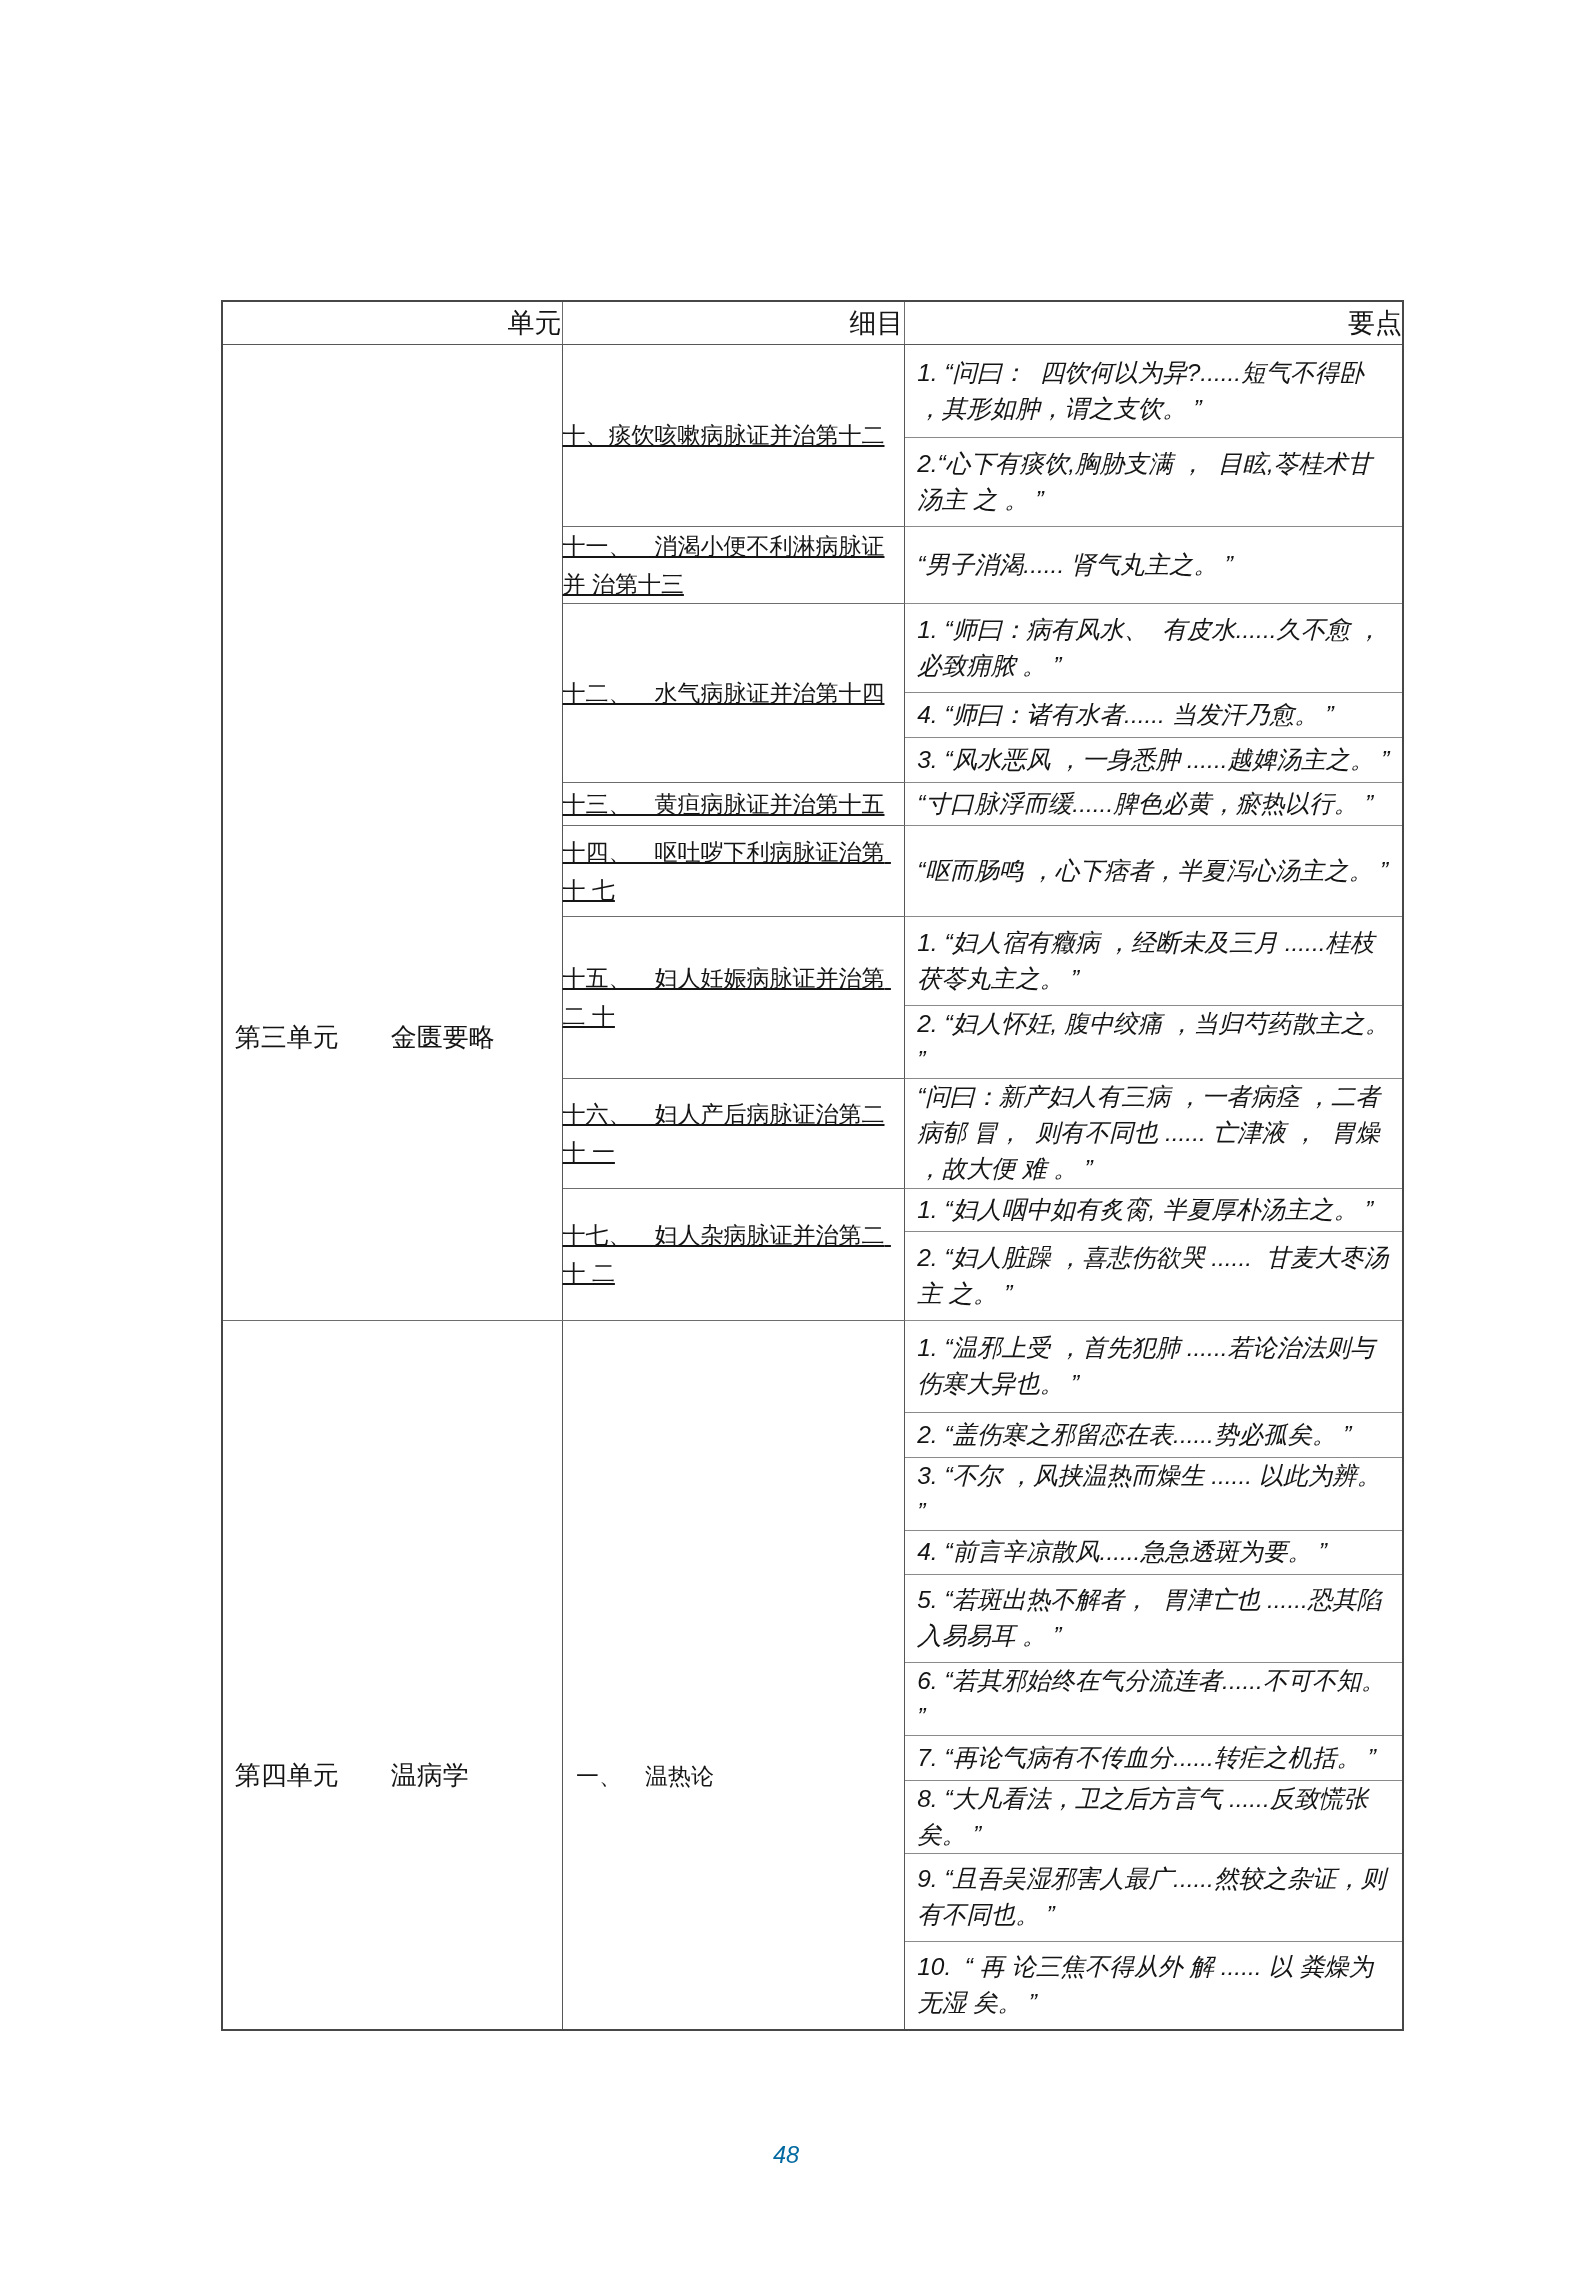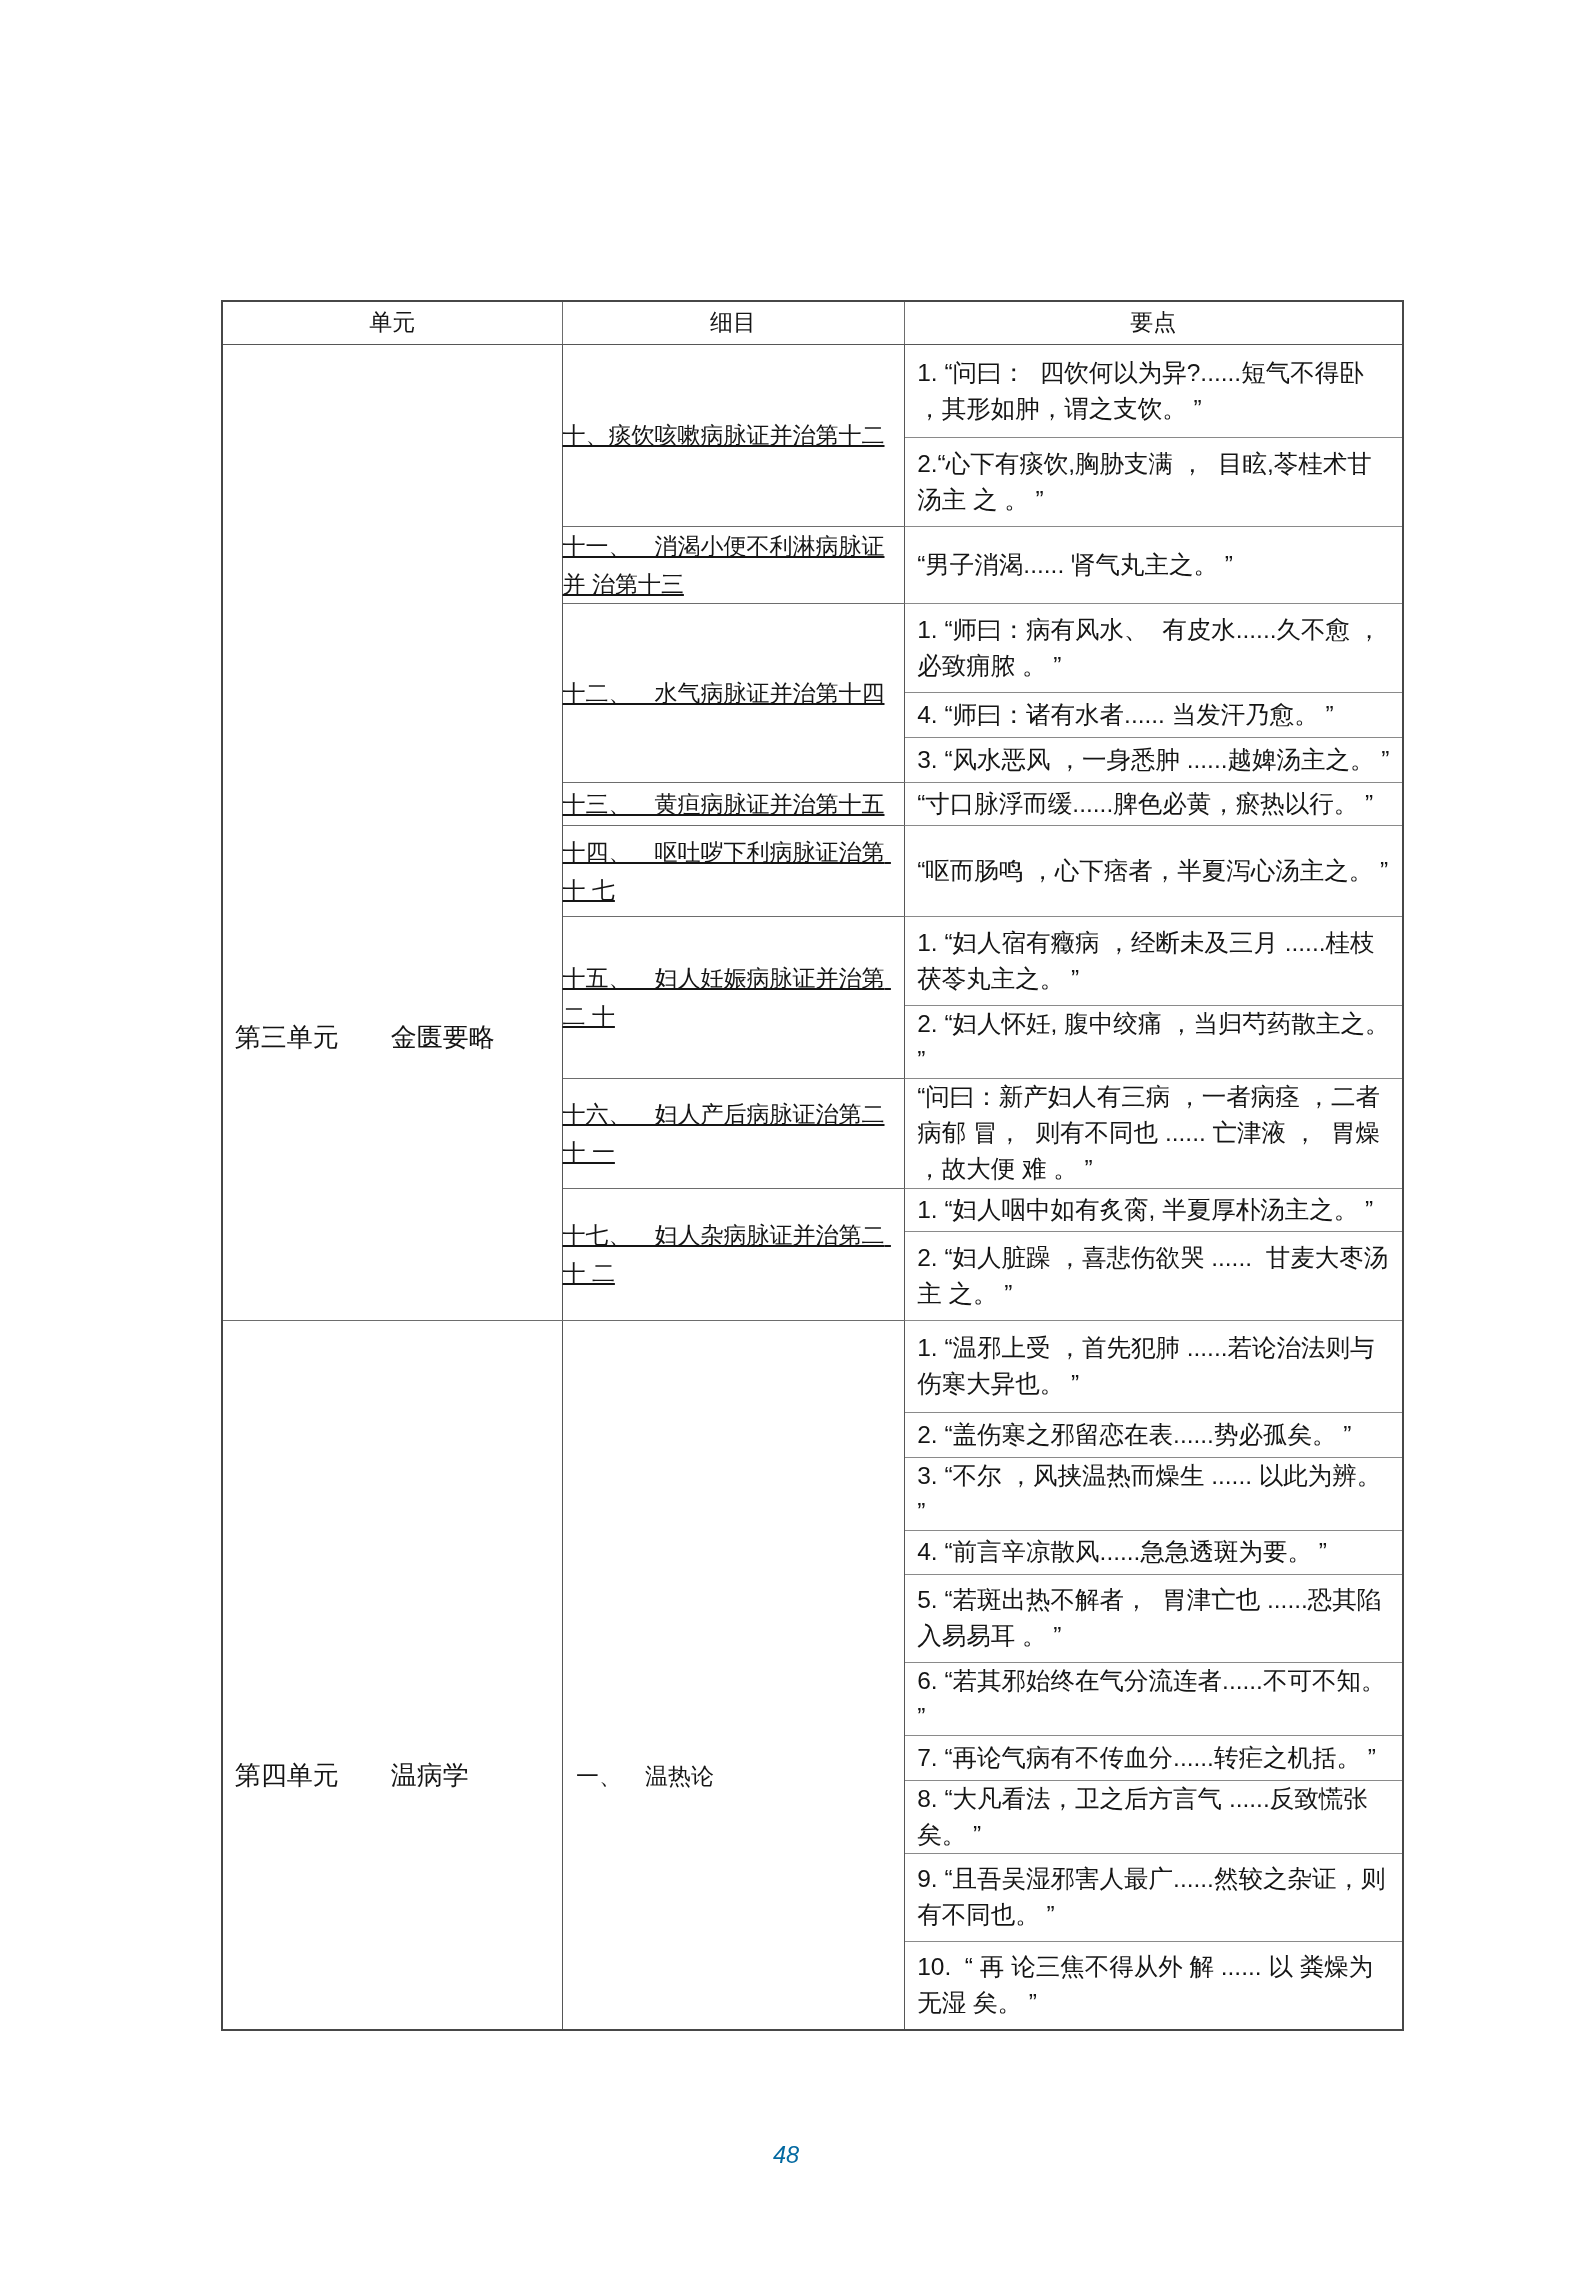--- a/index.html
+++ b/index.html
@@ -23,22 +23,22 @@
     table-layout: fixed;
     border: 2.7px solid #474747;
   }
   th, td {
     border: 1.8px solid #6d6d6d;
     vertical-align: middle;
     font-weight: normal;
   }
   th.header-cell {
     height: 43px;
-    text-align: center;
-    font-size: 23px;
+    text-align: right;
+    font-size: 27px;
     border-bottom-color: #565656;
   }
   td.unit-td {
     position: relative;
     border-right-color: #565656;
     text-align: center;
   }
   .unit-label {
     position: absolute;
     left: 11.8px;
@@ -64,21 +64,21 @@
     font-size: 23px;
   }
   .item-label-abs.pos-s4 { top: 436px; }
   td.point-td {
     padding: 0 7.3px 0 12.7px;
     font-size: 24.5px;
     line-height: 36px;
     border-top-color: #8a8a8a;
     border-bottom-color: #8a8a8a;
   }
-  td.point-td .txt { white-space: pre-wrap; }
+  td.point-td .txt { white-space: pre-wrap; font-style: italic; }
   .page-number {
     position: absolute;
     left: 0;
     right: 18px;
     top: 2142px;
     text-align: center;
     font-size: 23.6px;
     color: #0369a1;
     font-style: italic;
   }

